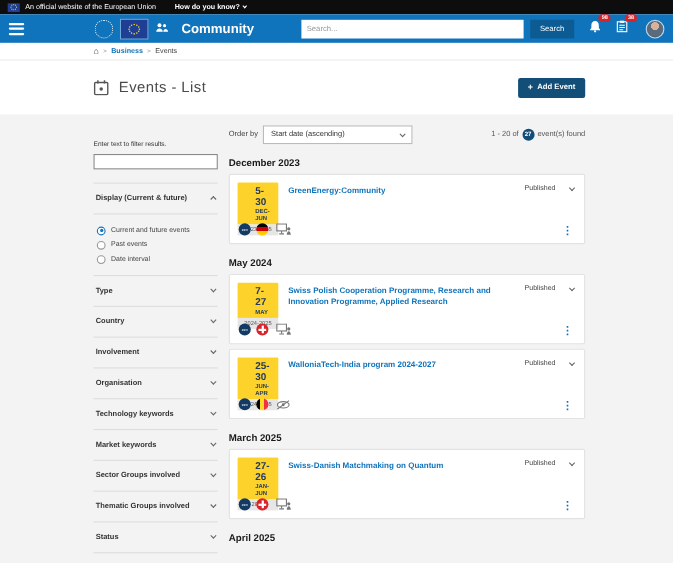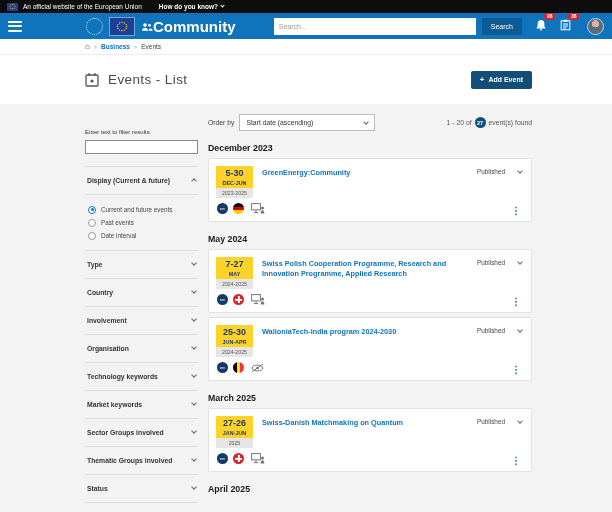--- a/index.html
+++ b/index.html
@@ -9,21 +9,21 @@
   .topbar { height:13px; background:#0d0d0d; color:#fff; display:flex; align-items:center; padding:0 7px; font-size:6.5px; gap:5px; }
   .eu-mini-flag { width:11px; height:8px; background:#1e3f94; display:flex; align-items:center; justify-content:center; flex:0 0 auto; }
   .howlink { margin-left:12px; background:none; border:none; color:#fff; font-size:6.5px; font-weight:bold; display:flex; align-items:center; gap:3px; cursor:pointer; }
 
   
   .header { height:26px; background:#1074bc; display:flex; align-items:center; padding:0 8px; gap:6px; }
   .hamburger { width:14px; background:none; border:none; display:flex; flex-direction:column; gap:2.5px; cursor:pointer; margin-right:58px; }
   .hamburger span { height:2px; background:#fff; border-radius:1px; }
   .een-logo { width:17px; height:17px; border:1.5px dotted rgba(255,255,255,.85); border-radius:50%; display:flex; align-items:center; justify-content:center; color:#fff; font-size:3.5px; }
   .eu-flag-box { width:26px; height:19px; background:#1e3f94; border:1px solid #6ea9d8; display:flex; align-items:center; justify-content:center; }
-  .brand { display:flex; align-items:center; gap:0; color:#fff; font-weight:bold; font-size:15px; cursor:pointer; }
+  .brand { display:flex; align-items:center; gap:12px; color:#fff; font-weight:bold; font-size:12px; cursor:pointer; }
   .search-input { margin-left:auto; width:202px; height:17px; border:none; background:#fff; font-size:7px; padding:4px 5px; color:#333; }
   .search-input::placeholder { color:#999; }
   .search-btn { height:17px; background:#0d5b93; color:#fff; border:none; font-size:7px; padding:0 9px; cursor:pointer; }
   .icon-badge-wrap { position:relative; margin-left:7px; cursor:pointer; display:flex; }
   .badge { position:absolute; top:-4px; right:-8px; background:#d8232a; color:#fff; border-radius:6px; font-size:5px; font-weight:bold; padding:1px 2.5px; line-height:1; }
   .avatar { width:17px; height:17px; border-radius:50%; margin-left:10px; cursor:pointer;
             background: radial-gradient(circle at 50% 32%, #d8b29a 0 28%, #5a6b7c 30% 70%, #2e3a4c 100%); border:1px solid #bcd7ec; }
 
   
   .breadcrumb { height:15px; background:#fff; display:flex; align-items:center; padding:0 85px; font-size:6.5px; color:#666; gap:4px; }
@@ -68,21 +68,21 @@
   .toolbar { display:flex; align-items:center; }
   .order-label { font-size:6.8px; color:#444; margin-right:5px; }
   .order-select { width:136px; height:17px; background:#fff; border:1px solid #bbb; display:flex; align-items:center; justify-content:space-between; padding:0 6px; font-size:6.8px; color:#333; cursor:pointer; }
   .results { margin-left:auto; display:flex; align-items:center; gap:3px; font-size:6.8px; color:#555; }
   .count-badge { background:#124e78; color:#fff; border-radius:50%; min-width:11px; height:11px; display:flex; align-items:center; justify-content:center; font-size:5.5px; font-weight:bold; }
 
   
   .month { font-size:8.8px; font-weight:bold; color:#1a1a1a; margin:12px 0 5px; }
   .card { position:relative; background:#fff; border:1px solid #e2e2e2; border-radius:2px; height:64px; margin-bottom:4px; }
   .ticket { position:absolute; top:7px; left:7px; width:37px; text-align:center; }
-  .ticket-top { background:#fdd32b; color:#233a5e; padding:3px 0 2px; border-radius:1px 1px 0 0; }
+  .ticket-top { background:#fdd32b; color:#233a5e; padding:3px 16px 2px; border-radius:1px 1px 0 0; }
   .t-range { font-size:9px; font-weight:bold; line-height:1.1; }
   .t-months { font-size:5.4px; font-weight:bold; margin-top:1px; }
   .t-years { background:#e6e6e6; color:#555; font-size:5.2px; padding:2px 0; }
   .card-title { position:absolute; top:9px; left:53px; right:72px; color:#1074bc; font-size:7.3px; font-weight:bold; line-height:1.4; cursor:pointer; text-decoration:none; display:block; }
   .status { position:absolute; top:9px; right:9px; display:flex; align-items:center; gap:13px; }
   .status-label { font-size:6.4px; color:#444; }
   .meta { position:absolute; left:8px; bottom:7px; display:flex; align-items:center; gap:5px; }
   .circle-icon { width:11px; height:11px; border-radius:50%; flex:0 0 auto; }
   .een-circle { background:#123a63; color:#fff; font-size:3.2px; display:flex; align-items:center; justify-content:center; }
   .flag-de { background:linear-gradient(180deg,#000 33%,#d00000 33% 66%,#ffce00 66%); }
@@ -366,21 +366,21 @@
   <section>
     <div>
   <article class="card">
     <div class="ticket">
       <div class="ticket-top">
         <div class="t-range">25-30</div>
         <div class="t-months">JUN-APR</div>
       </div>
       <div class="t-years">2024-2025</div>
     </div>
-    <a class="card-title">WalloniaTech-India program 2024-2030</a>
+    <a class="card-title">WalloniaTech-India program 2024-2027</a>
     <div class="status">
       <span class="status-label">Published</span>
       <i class="chev down"></i>
     </div>
     <div class="meta">
       <span class="circle-icon een-circle">een</span>
       <span class="circle-icon flag-be"></span>
 
       <span class="type-icon">
         <svg width="13" height="10" viewBox="0 0 13 10">

